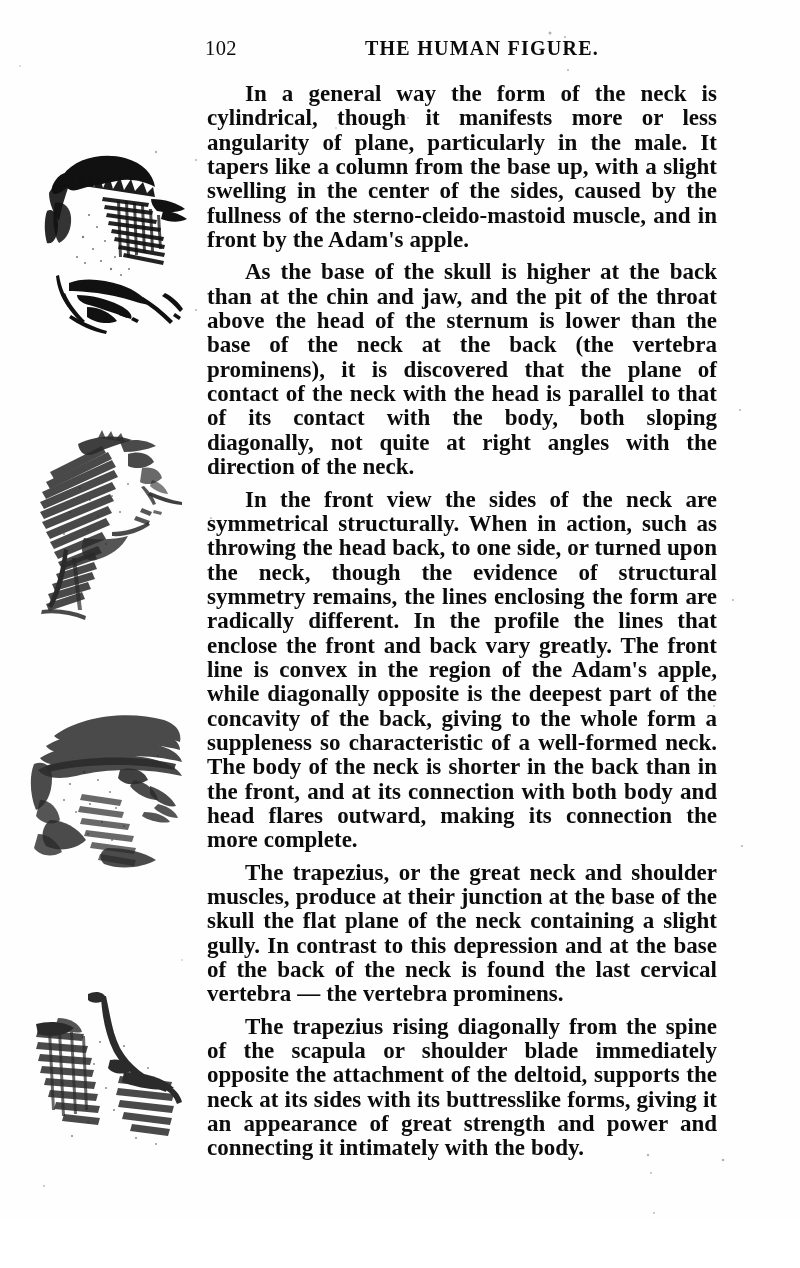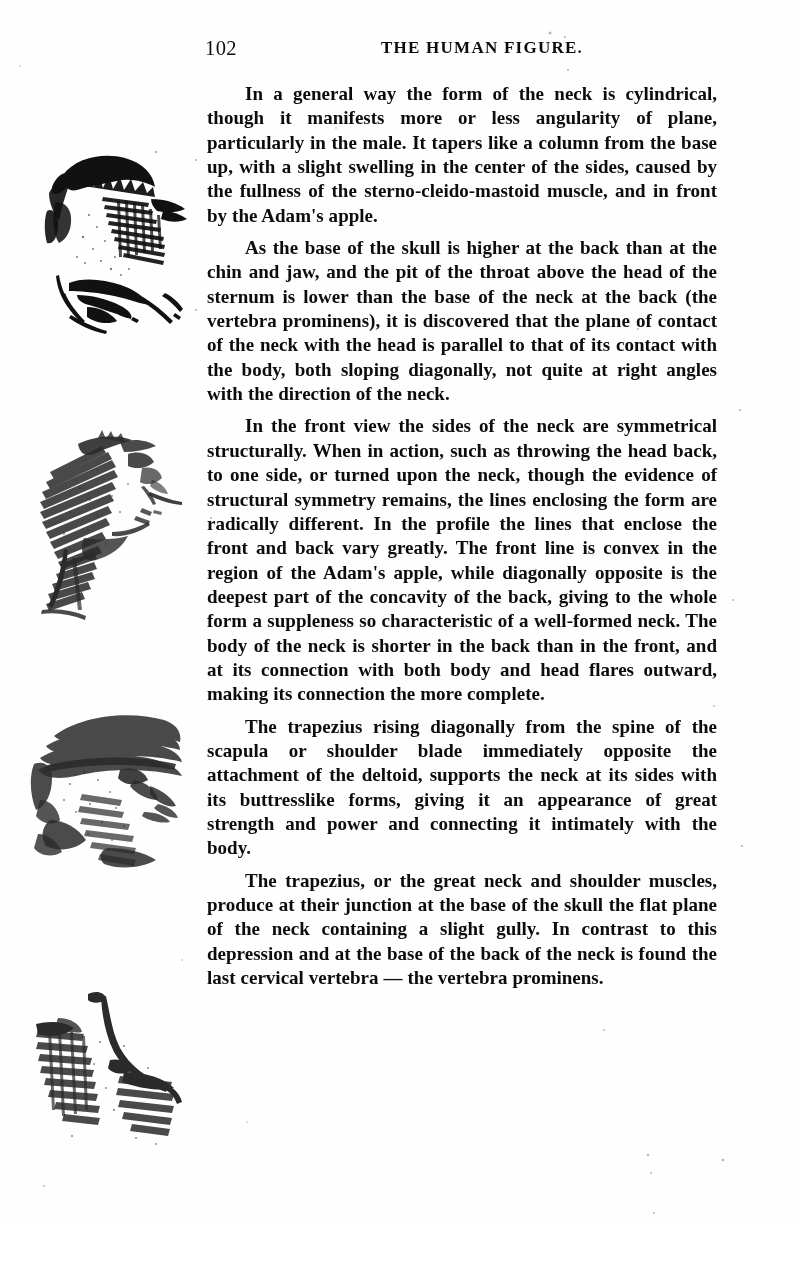--- a/index.html
+++ b/index.html
@@ -42,37 +42,37 @@
     font-size: 20.5px;
     letter-spacing: .4px;
     line-height: 28px;
   }
   .head-title {
     position: absolute;
     left: 0;
     top: 0;
     width: 512px;
     text-align: center;
-    font-size: 17px;
+    font-size: 20px;
     font-weight: 700;
     letter-spacing: 1.25px;
     line-height: 28px;
     text-indent: 42px;
   }
 
   
   .column {
     position: absolute;
     left: 207px;
     top: 82px;
     width: 510px;
   }
   .para {
     margin: 0;
-    font-size: 19px;
+    font-size: 23px;
     line-height: 24.35px;
     text-align: justify;
     text-align-last: left;
     text-indent: 38px;
     font-weight: 700;
     letter-spacing: .01px;
     word-spacing: .2px;
     -webkit-font-smoothing: none;
   }
   .para + .para { margin-top: 8px; }
@@ -418,17 +418,17 @@
           <circle cx="128" cy="160" r="0.9"></circle>
         </g>
       </g>
     </svg>
   </div>
 
   <div class="column">
     <p class="para">In a general way the form of the neck is cylindrical, though it manifests more or less angularity of plane, particularly in the male.  It tapers like a column from the base up, with a slight swelling in the center of the sides, caused by the fullness of the sterno-cleido-mastoid muscle, and in front by the Adam's apple.</p>
     <p class="para">As the base of the skull is higher at the back than at the chin and jaw, and the pit of the throat above the head of the sternum is lower than the base of the neck at the back (the vertebra prominens), it is discovered that the plane of contact of the neck with the head is parallel to that of its contact with the body, both sloping diagonally, not quite at right angles with the direction of the neck.</p>
     <p class="para">In the front view the sides of the neck are symmetrical structurally.  When in action, such as throwing the head back, to one side, or turned upon the neck, though the evidence of structural symmetry remains, the lines enclosing the form are radically different.  In the profile the lines that enclose the front and back vary greatly.  The front line is convex in the region of the Adam's apple, while diagonally opposite is the deepest part of the concavity of the back, giving to the whole form a suppleness so characteristic of a well-formed neck.  The body of the neck is shorter in the back than in the front, and at its connection with both body and head flares outward, making its connection the more complete.</p>
+    <p class="para">The trapezius, or the great neck and shoulder muscles, produce at their junction at the base of the skull the flat plane of the neck containing a slight gully.  In contrast to this depression and at the base of the back of the neck is found the last cervical vertebra — the vertebra prominens.</p>
     <p class="para">The trapezius rising diagonally from the spine of the scapula or shoulder blade immediately opposite the attachment of the deltoid, supports the neck at its sides with its buttresslike forms, giving it an appearance of great strength and power and connecting it intimately with the body.</p>
-    <p class="para">The trapezius, or the great neck and shoulder muscles, produce at their junction at the base of the skull the flat plane of the neck containing a slight gully.  In contrast to this depression and at the base of the back of the neck is found the last cervical vertebra — the vertebra prominens.</p>
   </div>
 
 </div>
 
 </body></html>

